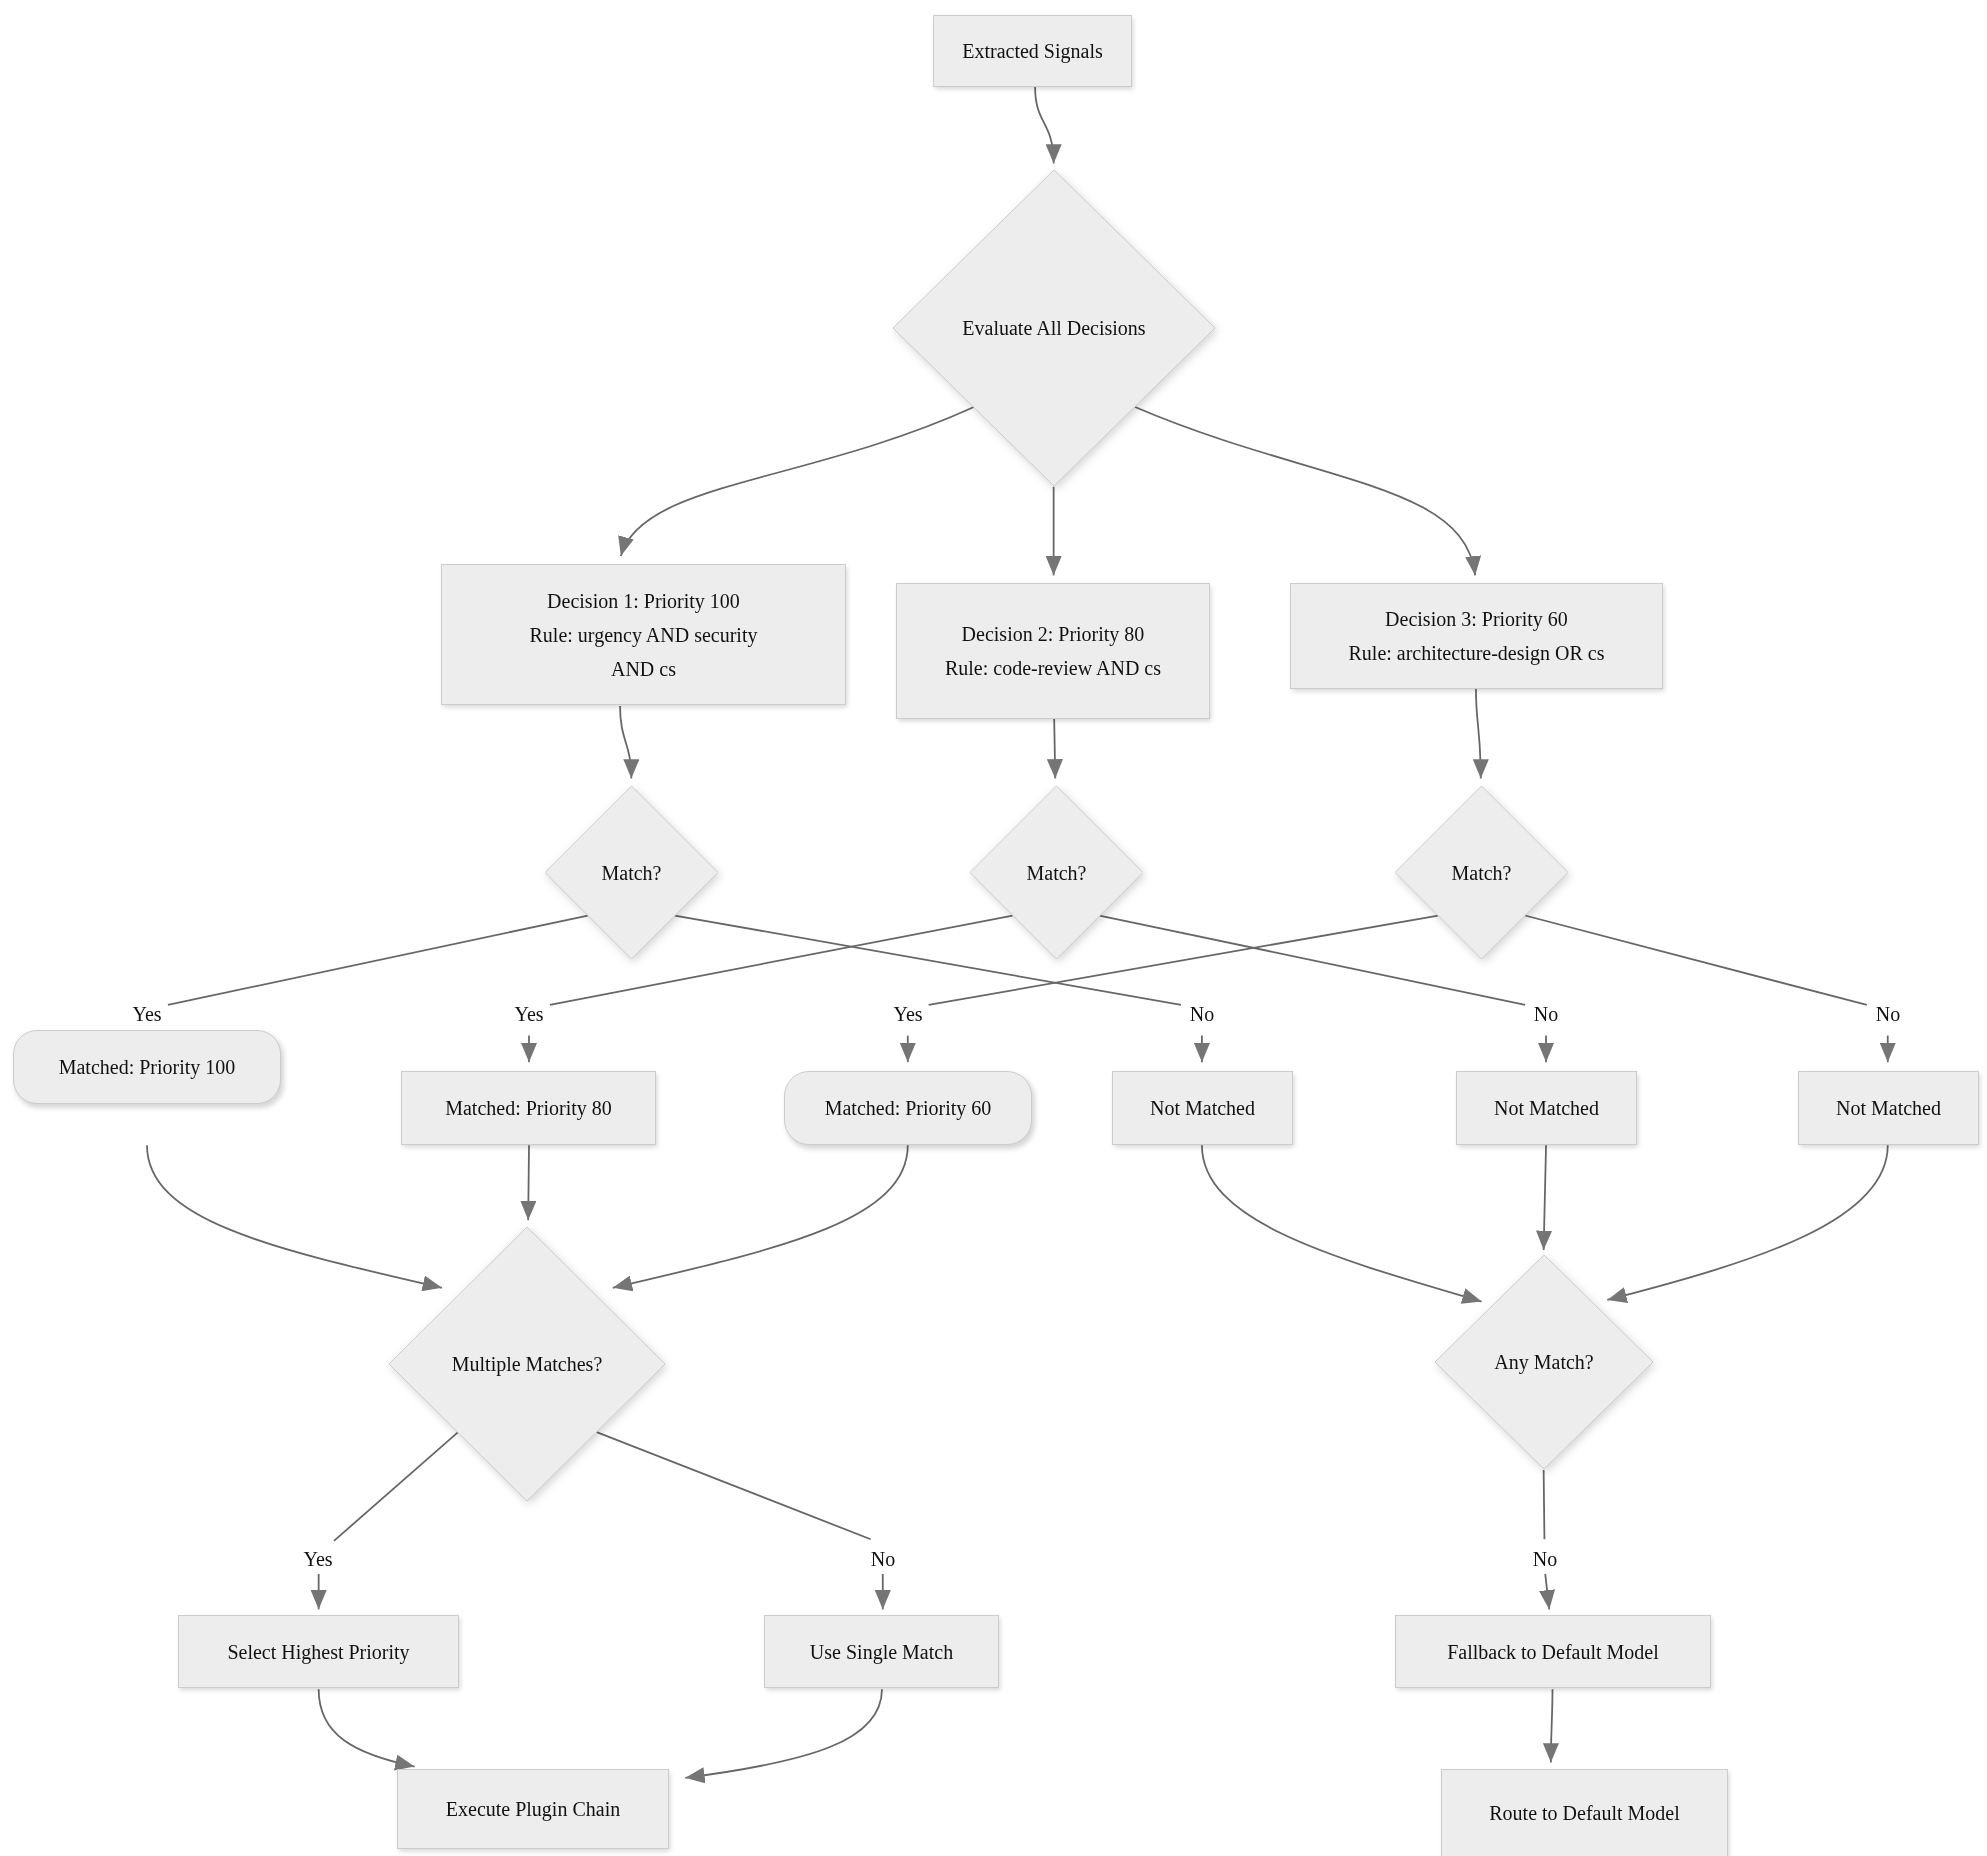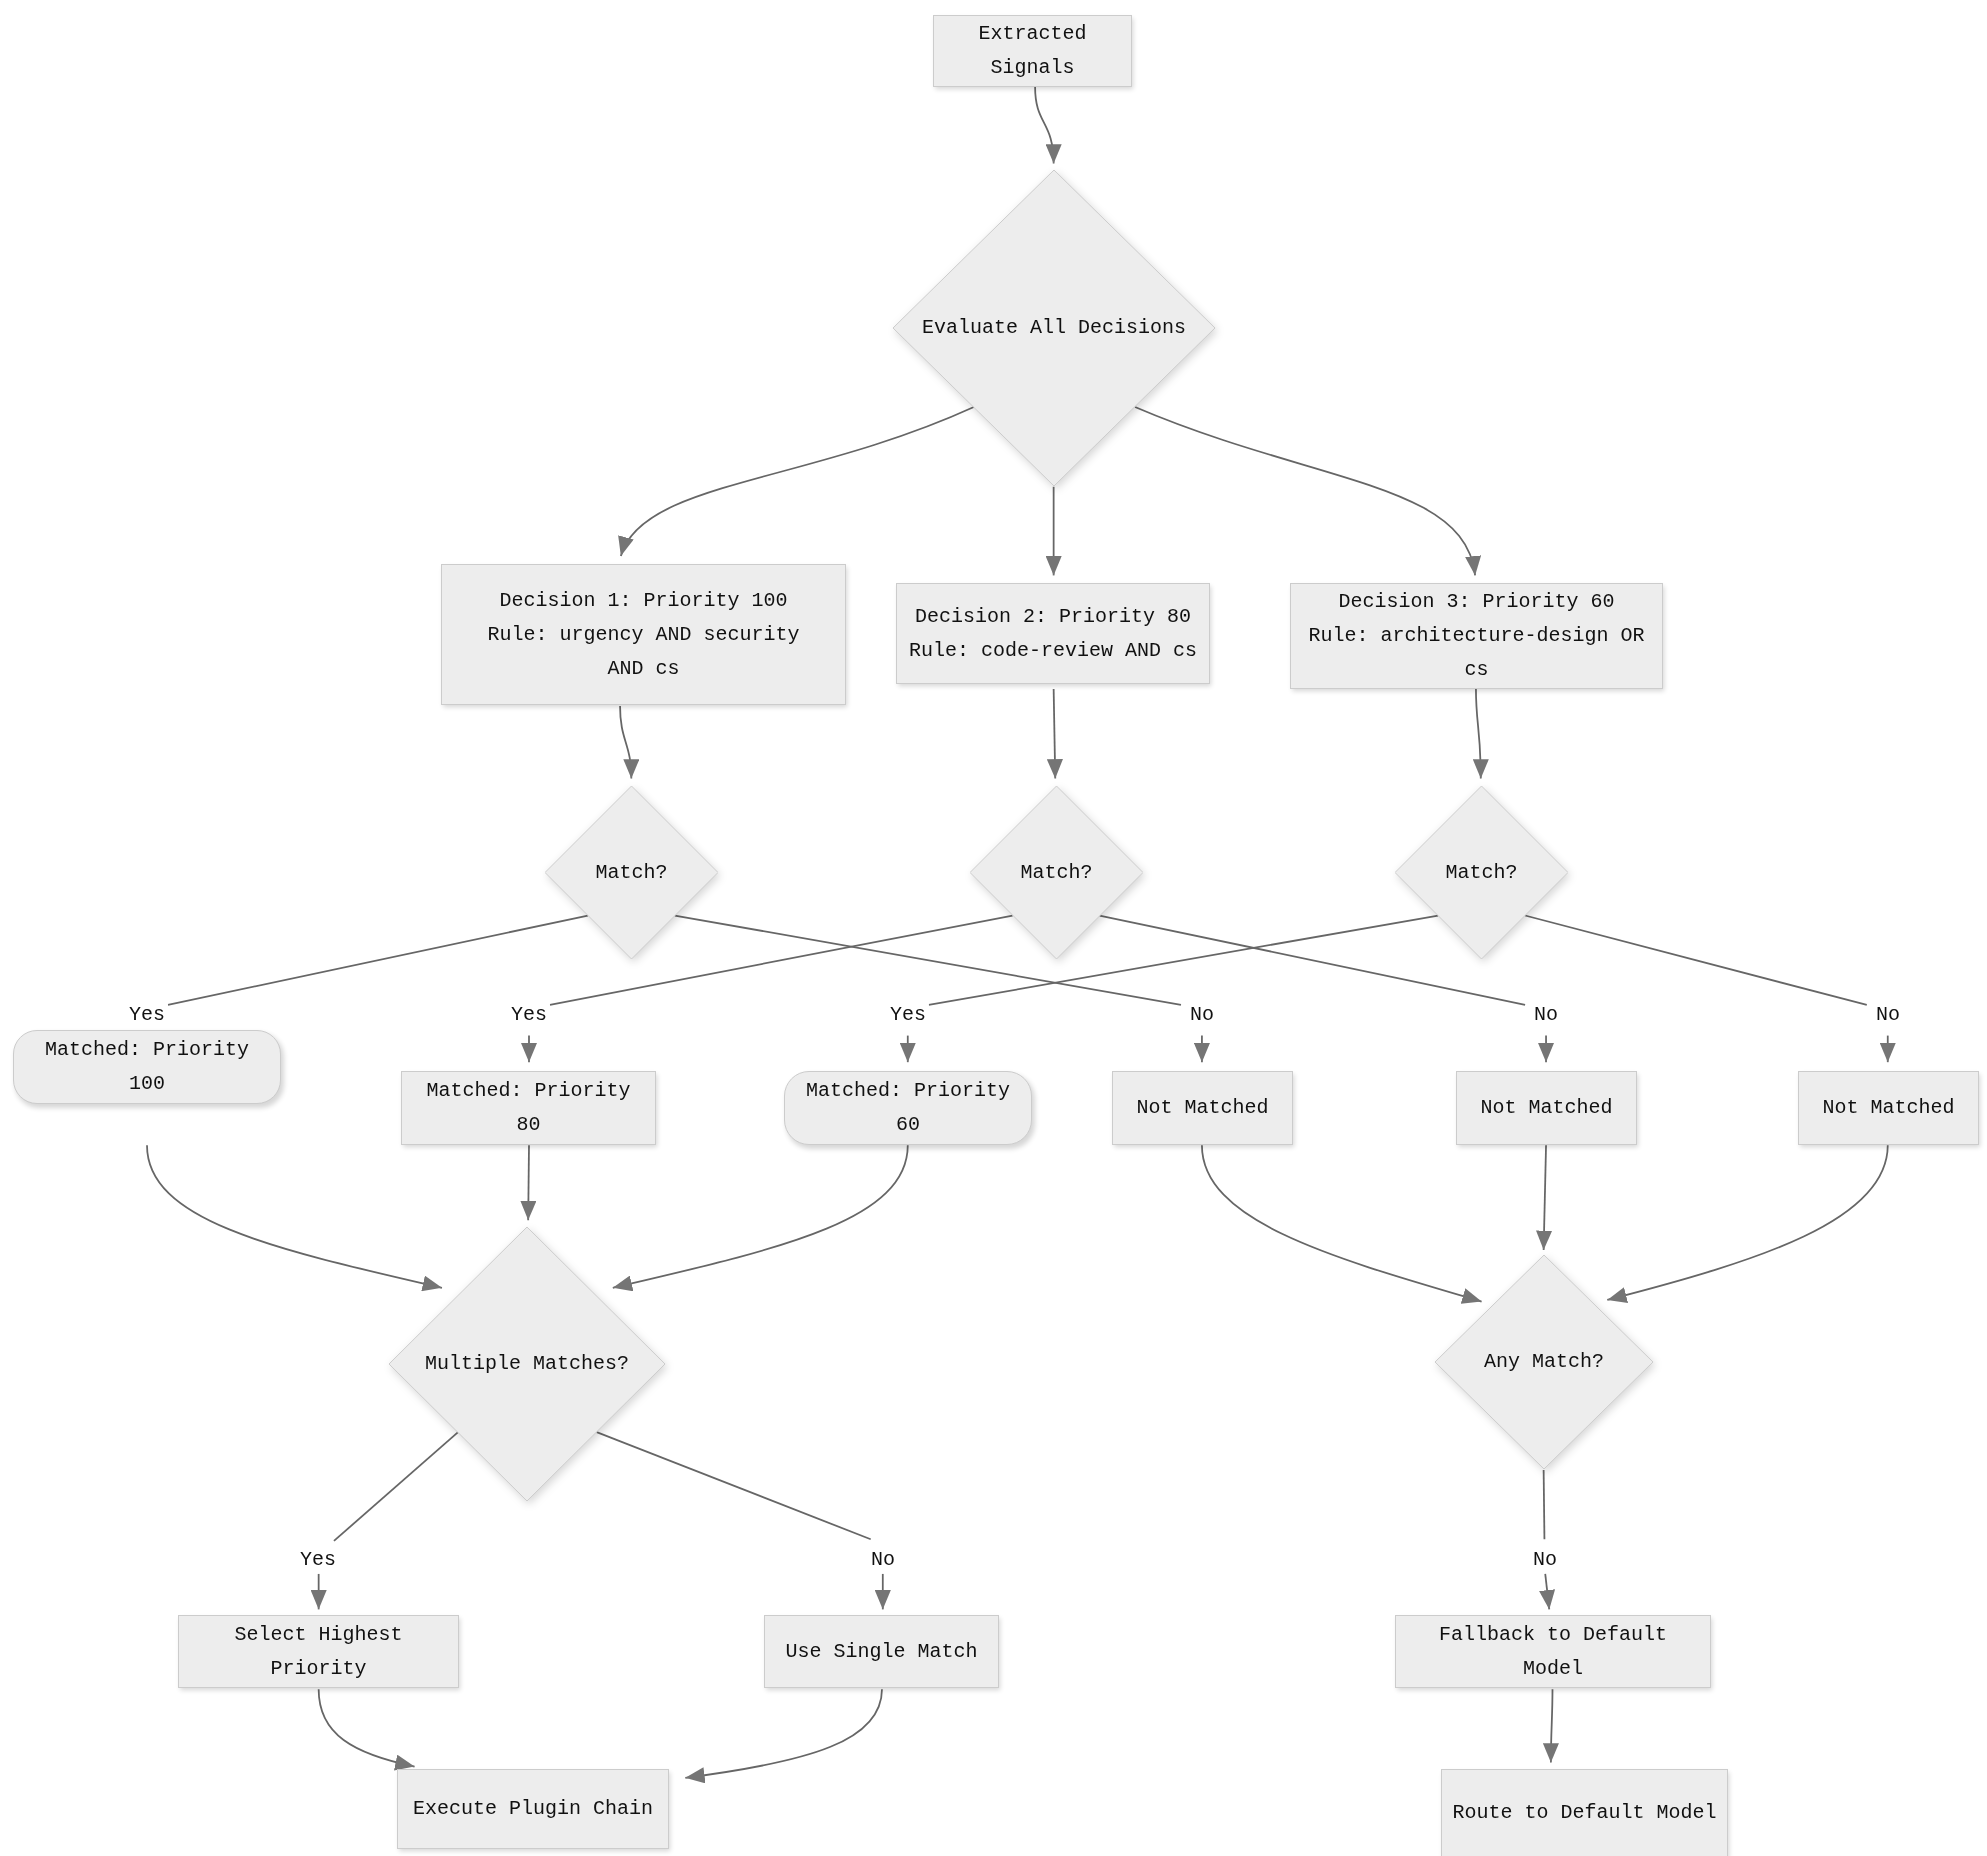--- a/index.html
+++ b/index.html
@@ -1,20 +1,20 @@
 <!DOCTYPE html>
 <html style="--bg: #ffffff; --node-fill: #ededed; --node-border: #cccccc; --edge: #666666; --arrowhead: #757575; --text: #111111;font-size:13px"><head>
 <meta charset="utf-8">
 <title>Decision Flowchart</title>
 <style>
   html, body { margin:0; padding:0; background:#ffffff; }
   #canvas {
     position:relative; width:1988px; height:1856px;
     background:var(--bg,#ffffff);
-    font-family:Liberation Mono, monospace;
+    font-family:Liberation Serif, serif;
     color:var(--text,#111111);
   }
   #edges { position:absolute; left:0; top:0; width:1988px; height:1856px; }
   #edges path { fill:none; stroke:var(--edge,#666666); stroke-width:2.2px; }
   .node {
     position:absolute; display:flex; align-items:center; justify-content:center;
     text-align:center; font-size:20px; line-height:1.7; white-space:pre-line;
     box-sizing:border-box;
   }
   .node.rect {
@@ -99,21 +99,21 @@
   <div class="node rect" style="left:933px; top:14.5px; width:199px; height:72px;">
     <span class="nlabel">Extracted Signals</span>
   </div>
 
   <div class="node rect" style="left:441px; top:564px; width:405px; height:141px;">
     <span class="nlabel">Decision 1: Priority 100
 Rule: urgency AND security
 AND cs</span>
   </div>
 
-  <div class="node rect" style="left:896px; top:583px; width:314px; height:101px;">
+  <div class="node rect" style="left:896px; top:583px; width:314px; height:136px;">
     <span class="nlabel">Decision 2: Priority 80
 Rule: code-review AND cs</span>
   </div>
 
   <div class="node rect" style="left:1290px; top:583px; width:373px; height:106px;">
     <span class="nlabel">Decision 3: Priority 60
 Rule: architecture-design OR cs</span>
   </div>
 
   <div class="node rect" style="left:13px; top:1030px; width:268px; height:74px;border-radius:24px;">

